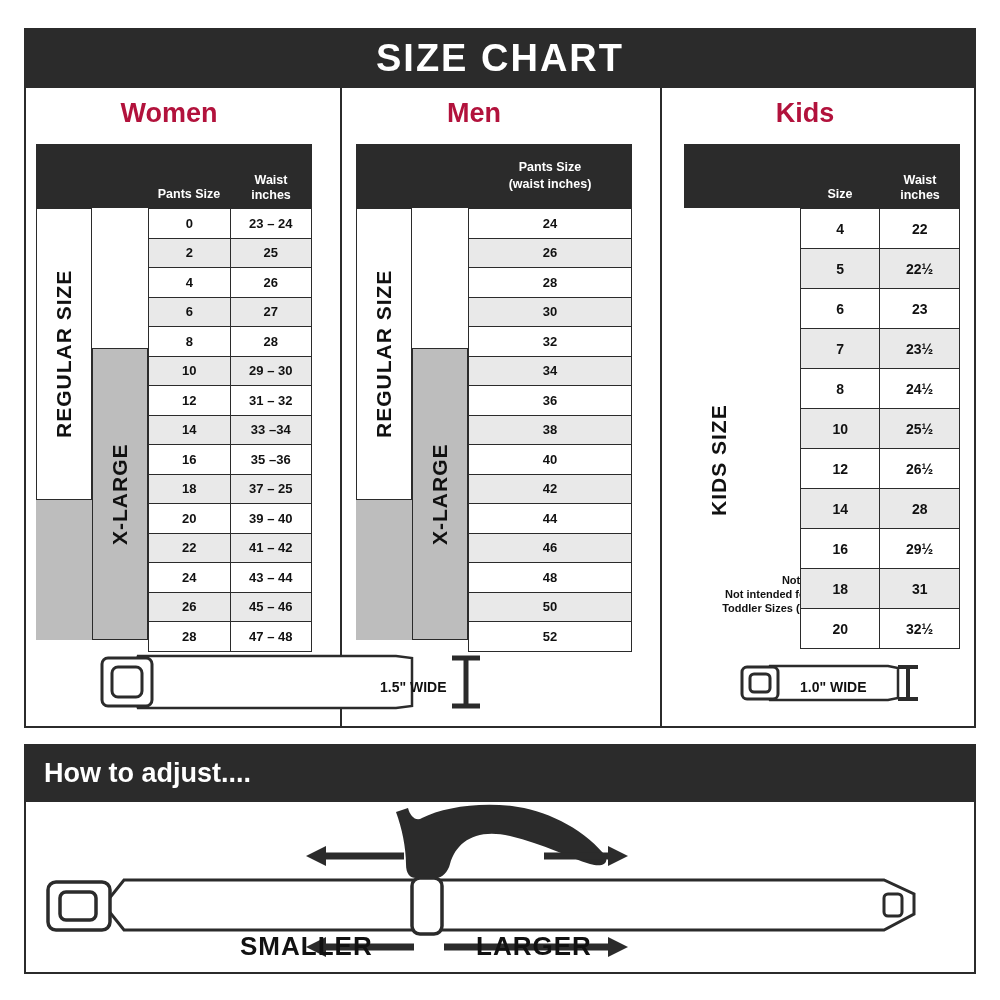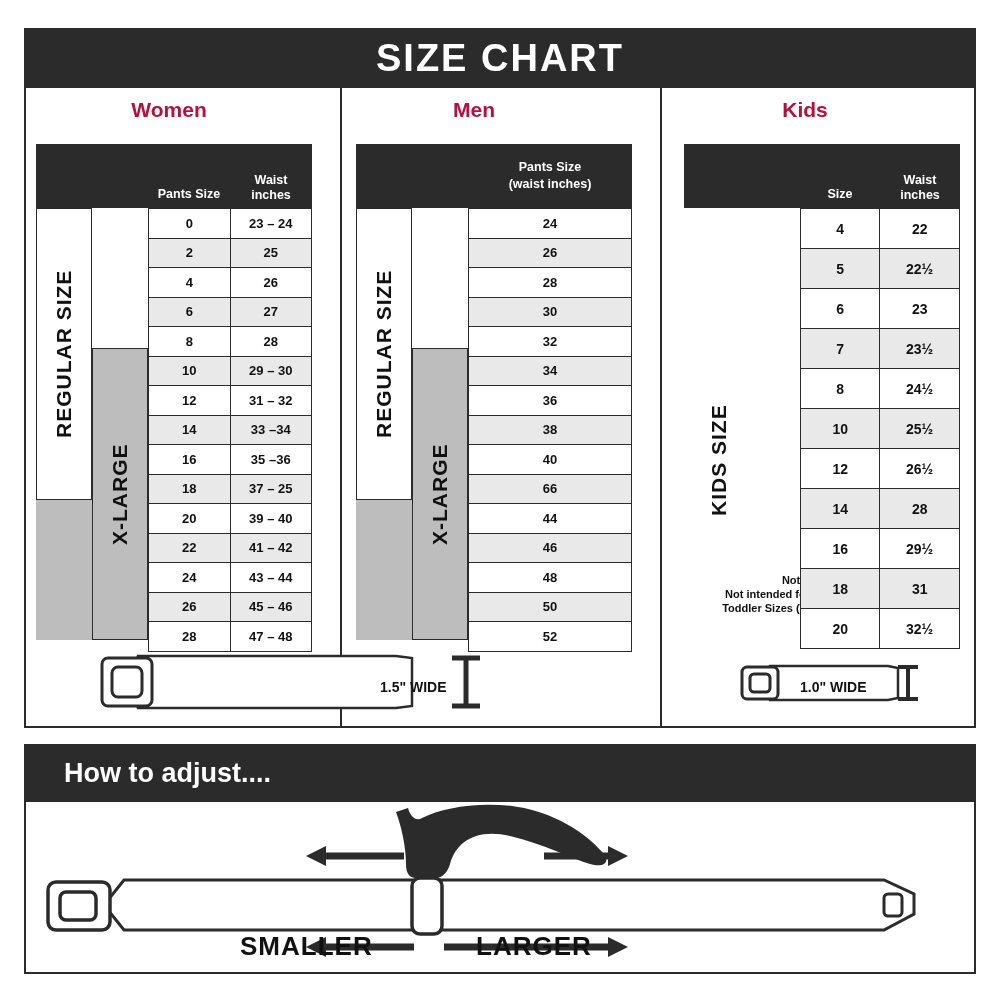--- a/index.html
+++ b/index.html
@@ -47,21 +47,21 @@
     position: absolute;
     top: 0;
     width: 2px;
     height: 100%;
     background: #2b2b2b;
   }
   .section-title {
     position: absolute;
     text-align: center;
     color: #b2123c;
-    font-size: 21px;
+    font-size: 27px;
     font-weight: bold;
   }
   
   .tbl {
     position: absolute;
     border-collapse: collapse;
     font-size: 13px;
   }
   .tbl td, .tbl th {
     border: 1px solid #2b2b2b;
@@ -119,21 +119,21 @@
     left: 24px;
     top: 744px;
     width: 952px;
     height: 58px;
     background: #2b2b2b;
     color: #ffffff;
     display: flex;
     align-items: center;
     font-size: 27px;
     font-weight: bold;
-    padding-left: 40px;
+    padding-left: 20px;
     box-sizing: border-box;
   }
   .adjust-area {
     position: absolute;
     left: 24px;
     top: 802px;
     width: 952px;
     height: 172px;
     border: 2px solid #2b2b2b;
     border-top: none;
@@ -288,21 +288,21 @@
         <tr class="row-white">
           <td style="width:164px;height:28.5px">36</td>
         </tr>
         <tr class="row-grey">
           <td style="width:164px;height:28.5px">38</td>
         </tr>
         <tr class="row-white">
           <td style="width:164px;height:28.5px">40</td>
         </tr>
         <tr class="row-grey">
-          <td style="width:164px;height:28.5px">66</td>
+          <td style="width:164px;height:28.5px">42</td>
         </tr>
         <tr class="row-white">
           <td style="width:164px;height:28.5px">44</td>
         </tr>
         <tr class="row-grey">
           <td style="width:164px;height:28.5px">46</td>
         </tr>
         <tr class="row-white">
           <td style="width:164px;height:28.5px">48</td>
         </tr>

